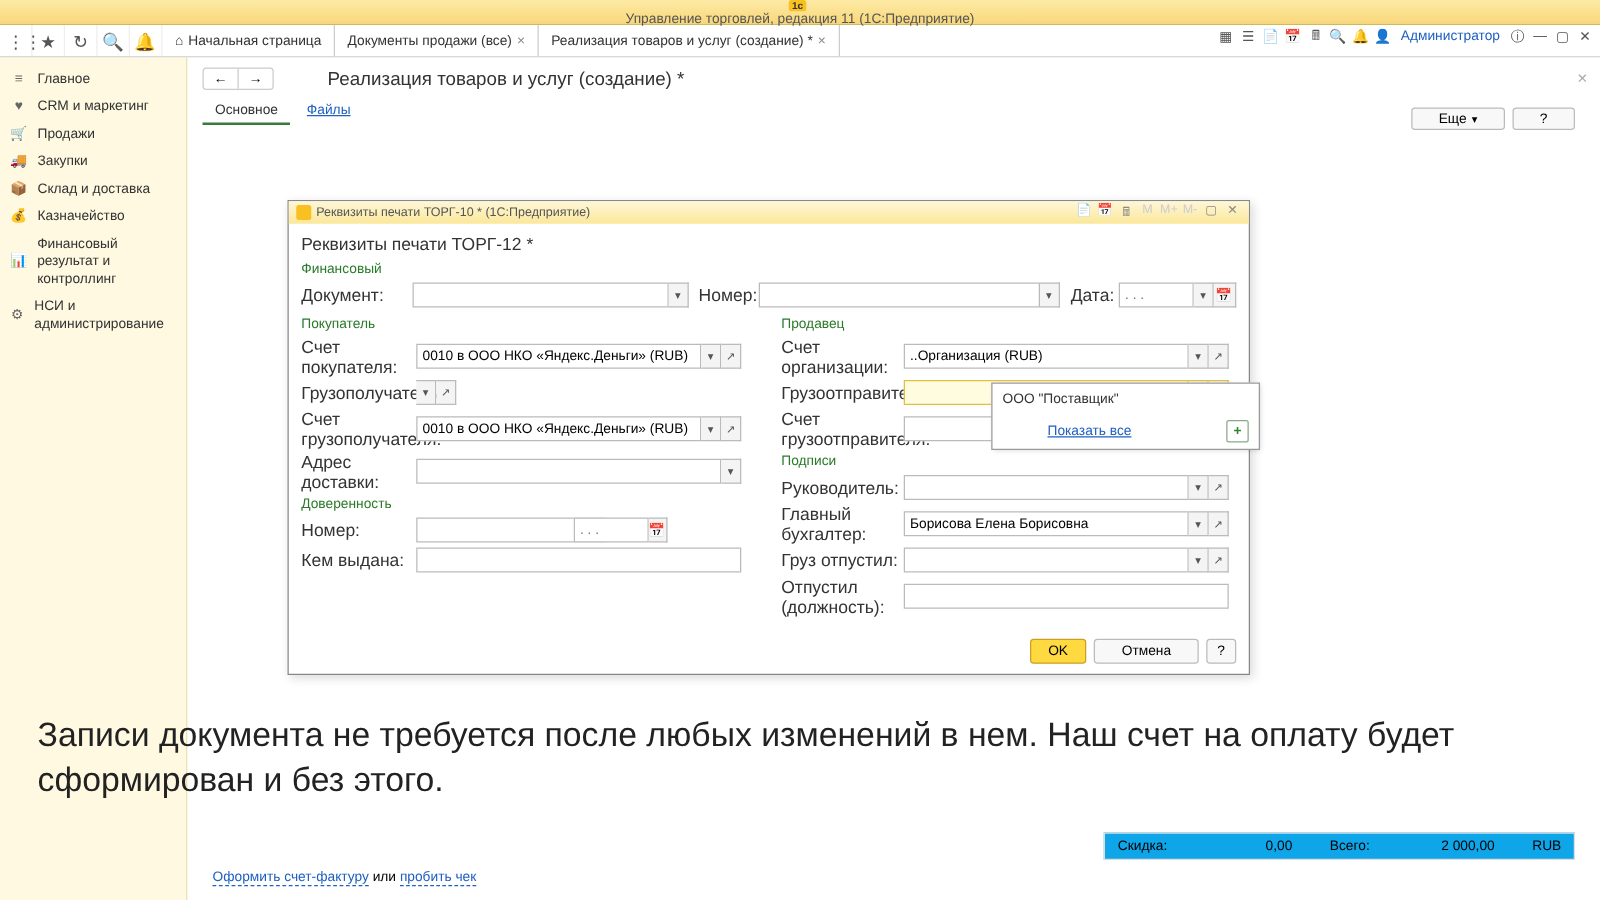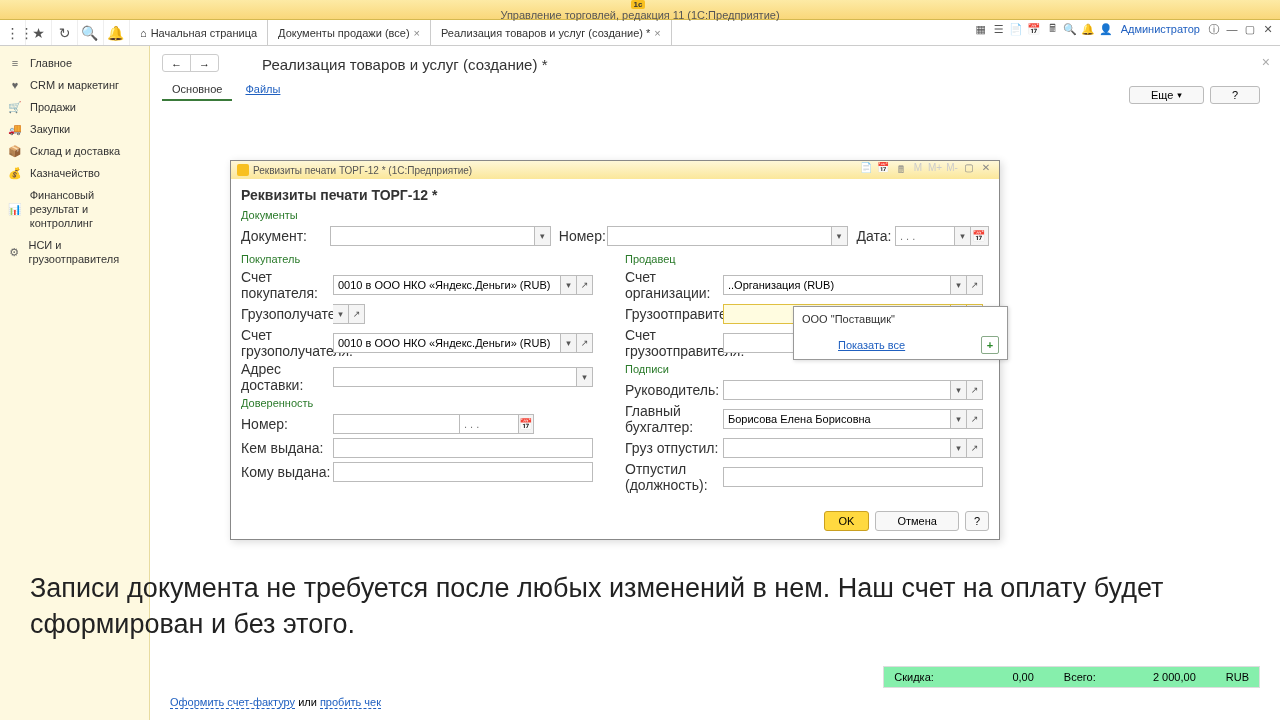--- a/index.html
+++ b/index.html
@@ -40,21 +40,21 @@
 .main .more-btns { position:absolute; right:20px; top:40px; display:flex; gap:6px;}
 .btn { border:1px solid #bbb; background:#f8f8f8; padding:2px 21px; border-radius:3px; font-size:11px; display:inline-flex; align-items:center; gap:4px;}
 
 
 .modal { position:absolute; left:80px; top:114px; width:770px; background:#fff; border:1px solid #888; box-shadow: 2px 2px 8px rgba(0,0,0,0.15);}
 .modal .mtitle { height:18px; background:linear-gradient(#fef7d8,#fbe79a); display:flex; align-items:center; padding:0 6px; font-size:10px; color:#555;}
 .modal .mtitle .mlogo { width:12px;height:12px;background:#f8c020;border-radius:2px;margin-right:4px;}
 .modal .mtitle .mright { margin-left:auto; display:flex; gap:3px; color:#888;}
 .modal .mtitle .mright span { width:14px; text-align:center; font-size:10px;}
 .modal .mbody { padding: 8px 10px 10px 10px;}
-.modal h2 { font-size:14px; font-weight:bold; color:#333; margin-bottom:6px;}
+.modal h2 { font-size:14px; font-weight:normal; color:#333; margin-bottom:6px;}
 .section-title { color:#2a7a2a; font-size:11px; margin:4px 0 4px 0;}
 .row { display:flex; align-items:center; margin:2px 0; min-height:22px;}
 .row .label { width:92px; font-size:14px; color:#333;}
 .row.left .field { width: 260px;}
 .row.right .label { width: 98px;}
 .row.right .field { width: 260px;}
 .field { position:relative; display:flex;}
 .field input { flex:1; height:20px; border:1px solid #bbb; padding:0 4px; font-size:11px; background:#fff;}
 .field .dd { width:16px; height:20px; border:1px solid #bbb; border-left:none; background:#f4f4f4; display:flex;align-items:center;justify-content:center; font-size:9px; color:#555;}
 .field.date input { width:60px;}
@@ -73,21 +73,21 @@
 .droplist .showall .plus { border:1px solid #8a8; width:18px; height:18px; display:flex;align-items:center;justify-content:center; color:#2a8a2a; font-weight:bold; border-radius:2px;}
 
 .modal .buttons { display:flex; justify-content:flex-end; gap:6px; padding:6px 10px 8px 10px;}
 .btn.ok { background:#ffd940; border-color:#caa020; padding:3px 14px;}
 .btn.q { padding:3px 8px;}
 
 
 .overlay-text { position:absolute; left:30px; top:570px; right:30px; font-size:27px; color:#222; line-height:1.35;}
 
 
-.totals { position:absolute; right:20px; bottom:32px; background:#86efac; border:1px solid #ddd; padding:4px 10px; display:flex; gap:30px; font-size:11px; align-items:center;}
+.totals { position:absolute; right:20px; bottom:32px; background:#0ea5e9; border:1px solid #ddd; padding:4px 10px; display:flex; gap:30px; font-size:11px; align-items:center;}
 .totals .num { width:70px; text-align:right;}
 .bottom-link { position:absolute; left:170px; bottom:12px; font-size:11px;}
 .bottom-link a { color:#2060c0; text-decoration:none; border-bottom:1px dashed #2060c0;}
 
 
 .page-close { position:absolute; right:10px; top:8px; color:#aaa; font-size:14px;}
 
 </style>
 </head>
 <body>
@@ -159,21 +159,21 @@
     <div class="item">
         <span class="ico">💰</span>
         <span>Казначейство</span>
       </div>
     <div class="item">
         <span class="ico">📊</span>
         <span>Финансовый результат и контроллинг</span>
       </div>
     <div class="item">
         <span class="ico">⚙</span>
-        <span>НСИ и грузоотправителя</span>
+        <span>НСИ и администрирование</span>
       </div>
   </div>
 
   <div class="main">
     <span class="page-close">×</span>
     <div class="navarrows">
         <span>←</span>
         <span>→</span>
       </div>
     <span class="pagetitle">Реализация товаров и услуг (создание) *</span>
@@ -186,36 +186,36 @@
           <span>Еще</span> 
           <span style="font-size:9px;">▾</span>
         </span>
       <span class="btn">?</span>
     </div>
 
     
     <div class="modal">
       <div class="mtitle">
         <div class="mlogo"></div>
-        <span>Реквизиты печати ТОРГ-12 *  (1С:Предприятие)</span>
+        <span>Реквизиты печати ТОРГ-10 *  (1С:Предприятие)</span>
         <div class="mright">
           <span>📄</span>
           <span>📅</span>
           <span>🖩</span>
           <span style="color:#ccc;">M</span>
           <span style="color:#ccc;">M+</span>
           <span style="color:#ccc;">M-</span>
           <span>▢</span>
           <span>✕</span>
         </div>
       </div>
       <div class="mbody">
         <h2>Реквизиты печати ТОРГ-12 *</h2>
 
-        <div class="section-title">Документы</div>
+        <div class="section-title">Финансовый</div>
         <div class="row">
           <span class="label">Документ:</span>
           <div class="field" style="width:230px;">
               <input style="">
               <span class="dd">▾</span>
             </div>
           <span class="label" style="width:50px;margin-left:8px;">Номер:</span>
           <div class="field" style="width:250px;">
               <input style="">
               <span class="dd">▾</span>
@@ -272,26 +272,20 @@
                   <input placeholder=". . ." style="">
                   <span class="cal">📅</span>
                 </div>
               </div>
             <div class="row left">
                 <span class="label">Кем выдана:</span>
               <div class="field">
                   <input style="">
                 </div>
               </div>
-            <div class="row left">
-                <span class="label">Кому выдана:</span>
-              <div class="field">
-                  <input style="">
-                </div>
-              </div>
           </div>
           <div class="col">
             <div class="section-title">Продавец</div>
             <div class="row right">
                 <span class="label">Счет организации:</span>
               <div class="field">
                   <input value="..Организация (RUB)" style="">
                   <span class="dd">▾</span>
                   <span class="dd">↗</span>
                 </div>

